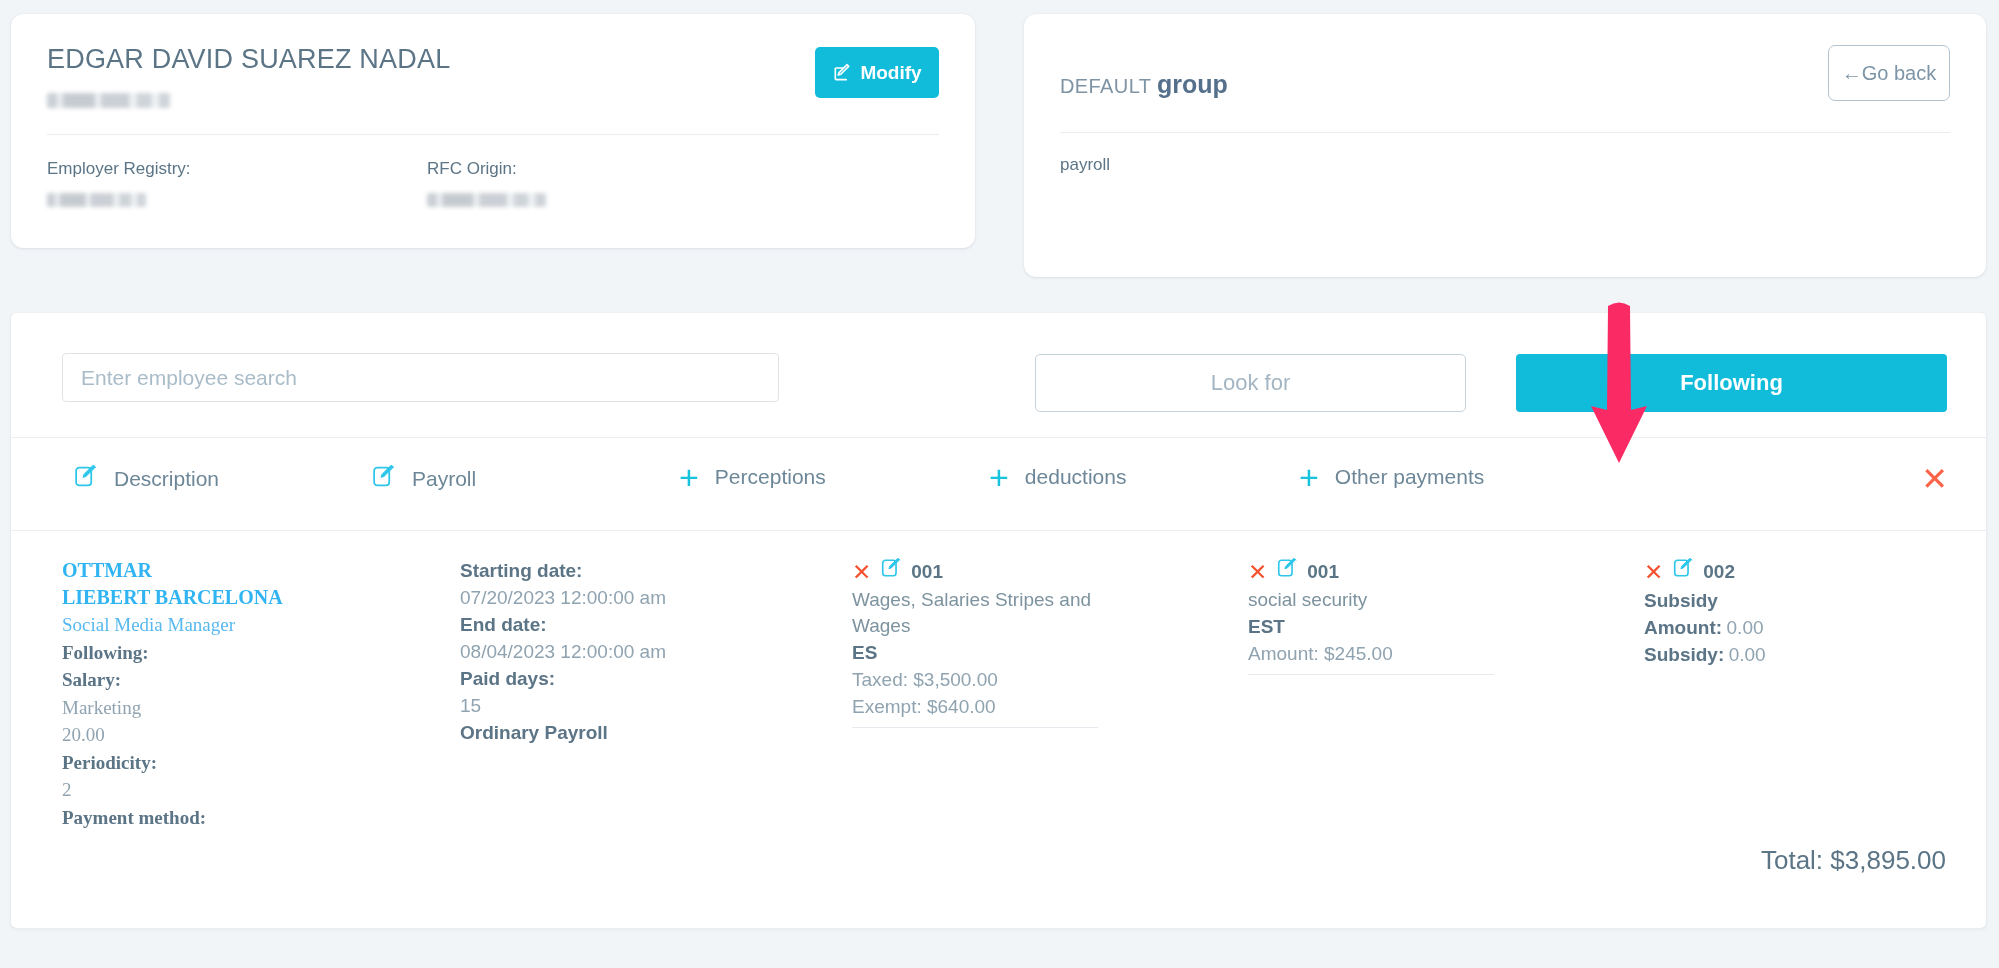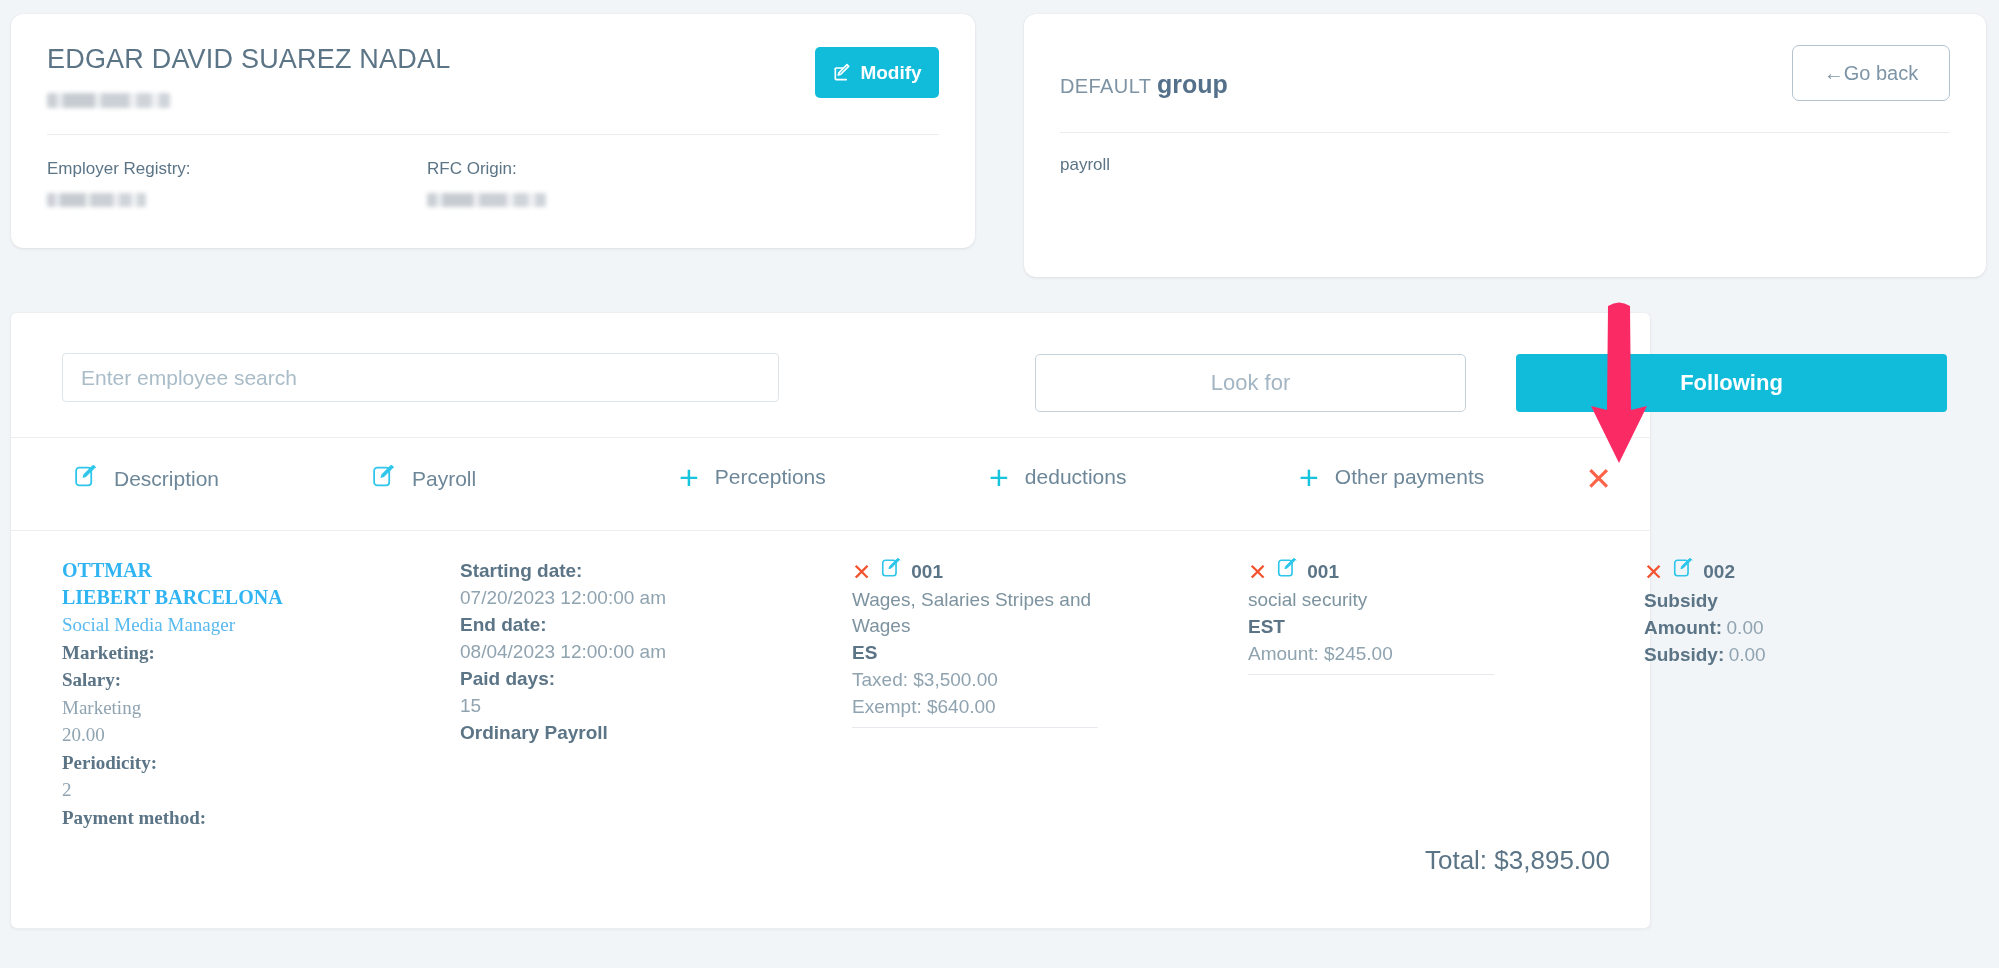--- a/index.html
+++ b/index.html
@@ -123,21 +123,21 @@
   }
   .group-title b {
     font-size: 25px;
     font-weight: bold;
     color: #54708a;
     letter-spacing: 0;
   }
   .btn-goback {
     position: absolute;
     right: 36px; top: 31px;
-    width: 158px; height: 56px;
+    width: 122px; height: 56px;
     background: #ffffff;
     border: 1.5px solid #b3c3cf;
     border-radius: 7px;
     color: #7d95a6;
     font-size: 20px;
     font-family: "Liberation Sans", sans-serif;
     cursor: pointer;
     display: flex;
     align-items: center;
     justify-content: center;
@@ -145,21 +145,21 @@
   .group-body {
     padding: 22px 36px 0 36px;
     font-size: 17px;
     color: #5b7486;
   }
 
   
   #table-card {
     position: absolute;
     left: 11px; top: 313px;
-    width: 1639px; height: 615px;
+    width: 1975px; height: 615px;
     background: #ffffff;
     border-radius: 5px;
     box-shadow: 0 1px 3px rgba(30,50,70,0.10), 0 0 1px rgba(30,50,70,0.10);
   }
 
   .search-row {
     position: relative;
     height: 124px;
   }
 
@@ -415,21 +415,21 @@
     </div>
 
     <div class="table-divider"></div>
 
     <div class="table-body">
 
       <div class="tcol" id="col-description">
         <div class="d-name">OTTMAR</div>
         <div class="d-name">LIEBERT BARCELONA</div>
         <div class="d-role">Social Media Manager</div>
-        <div class="d-line b">Marketing:</div>
+        <div class="d-line b">Following:</div>
         <div class="d-line b">Salary:</div>
         <div class="d-line">Marketing</div>
         <div class="d-line">20.00</div>
         <div class="d-line b">Periodicity:</div>
         <div class="d-line">2</div>
         <div class="d-line b">Payment method:</div>
       </div>
 
       <div class="tcol" id="col-payroll">
         <div class="p-line b">Starting date:</div>

